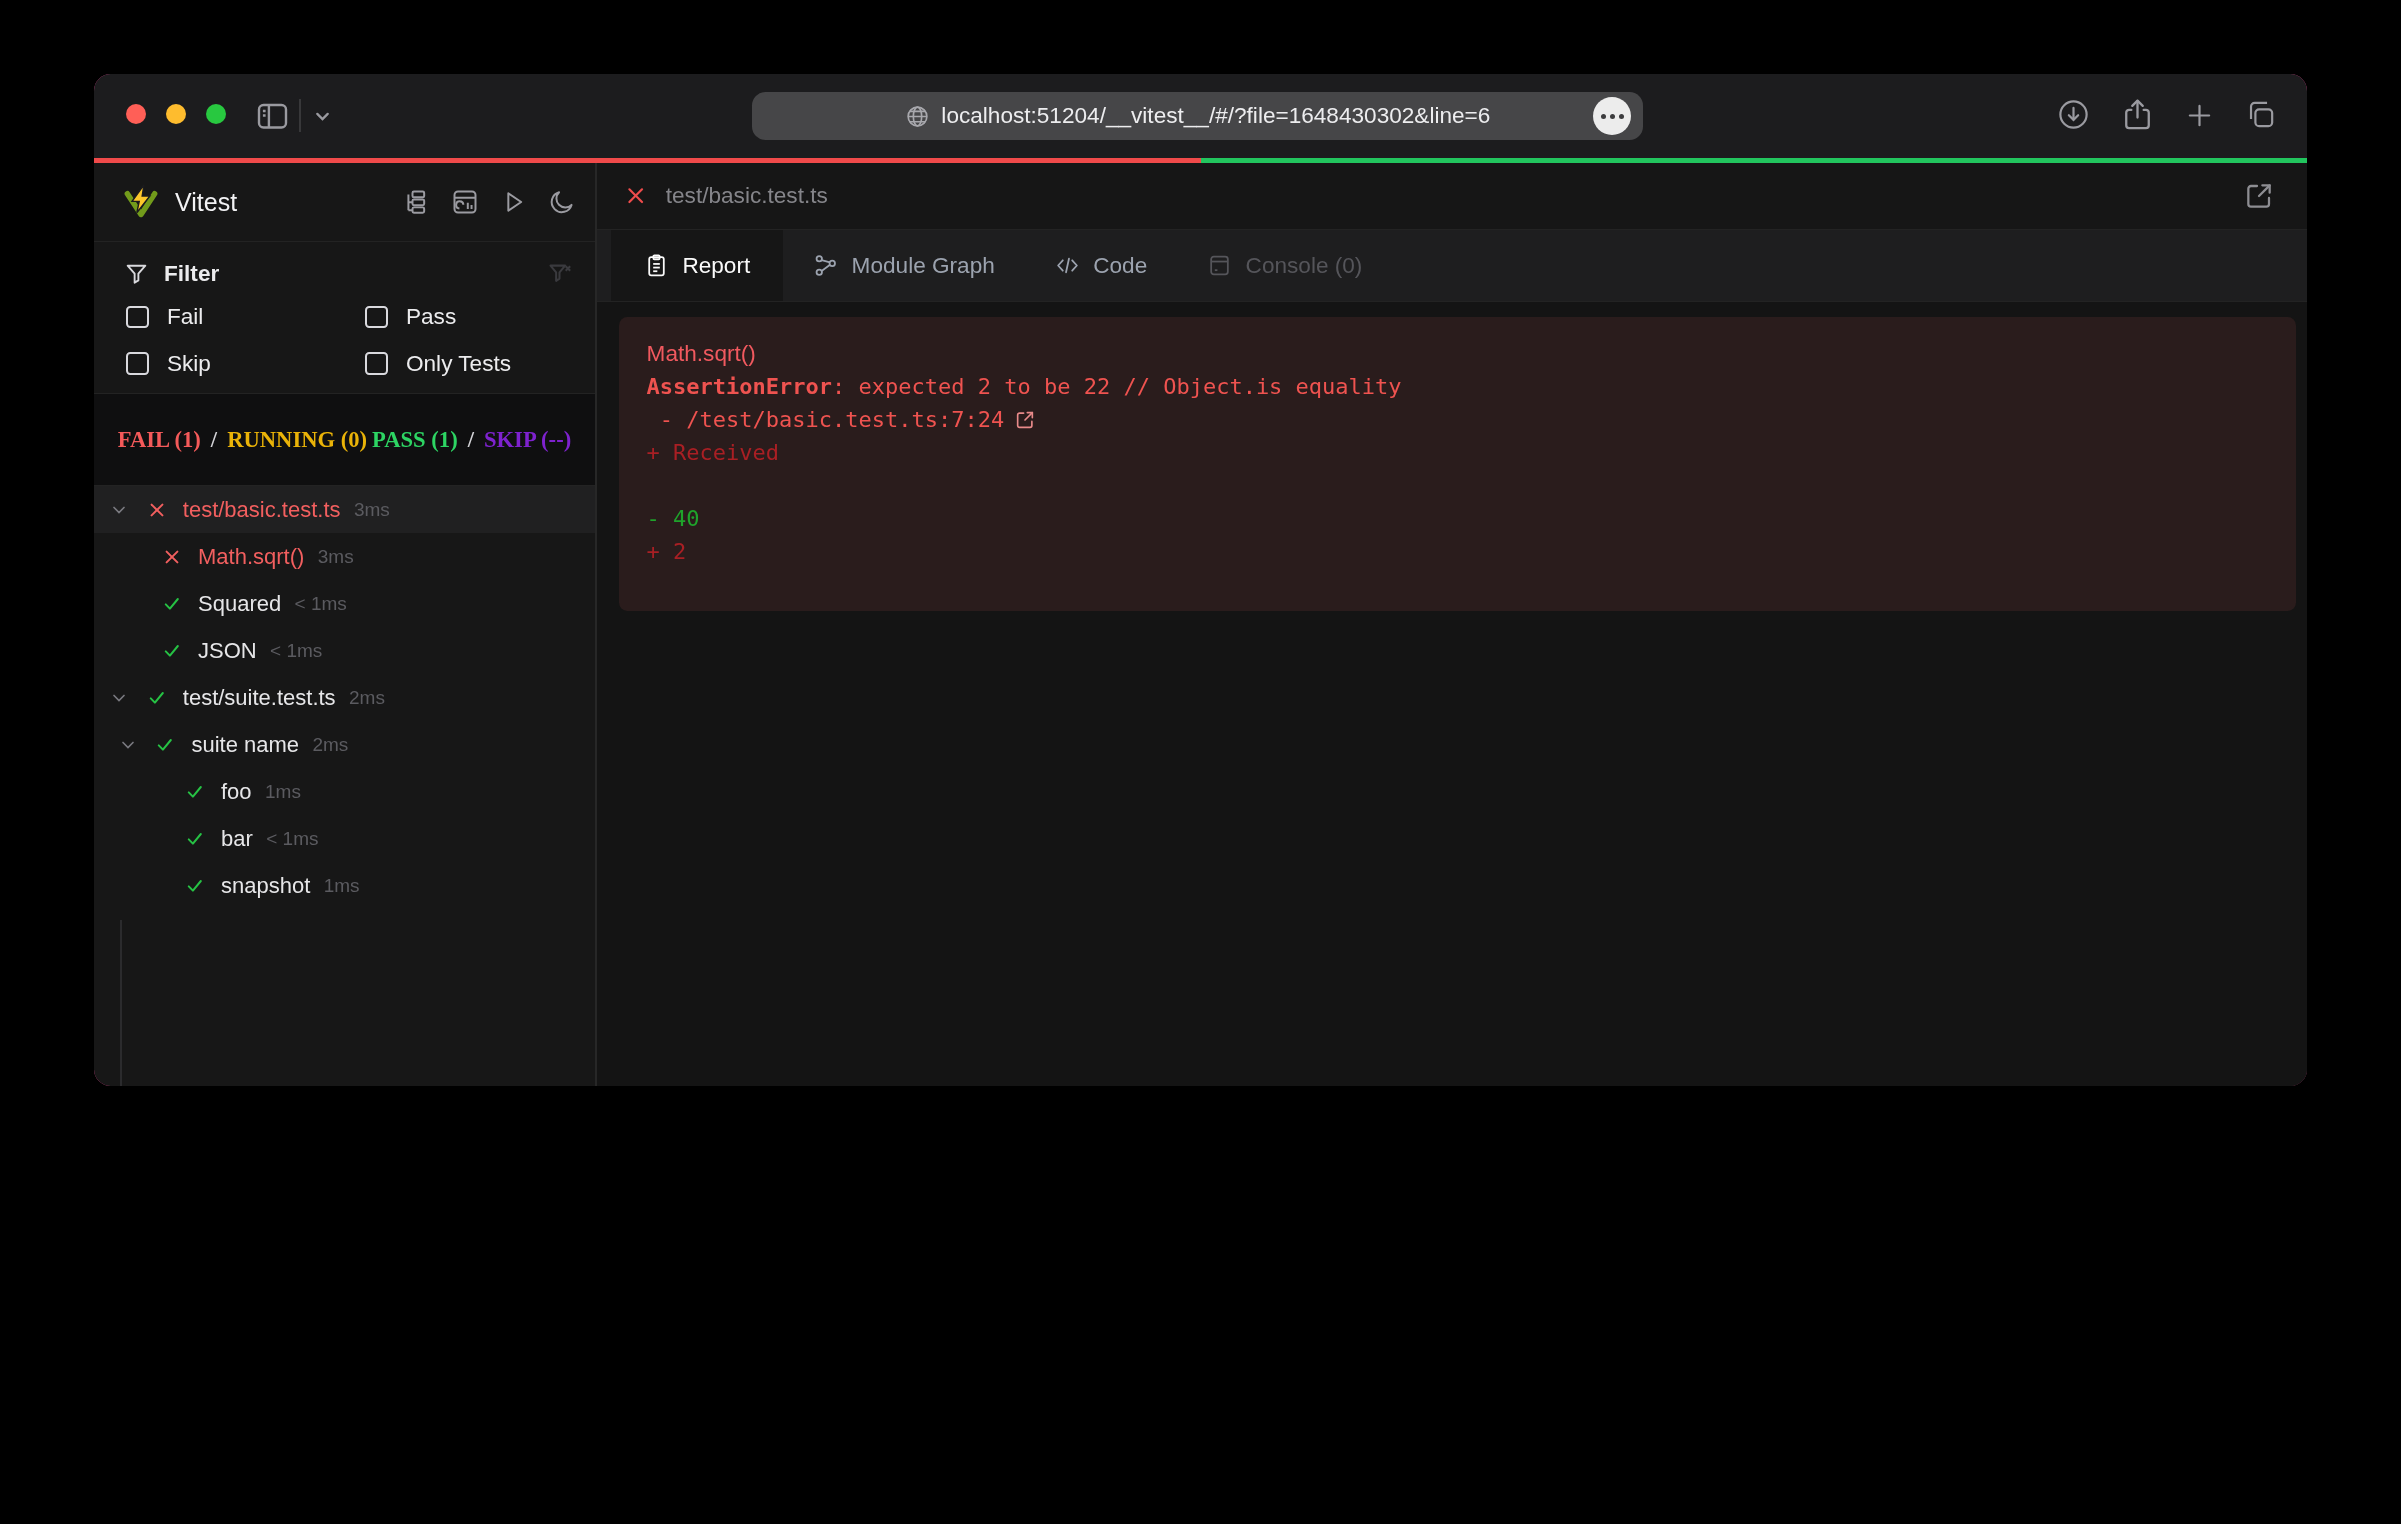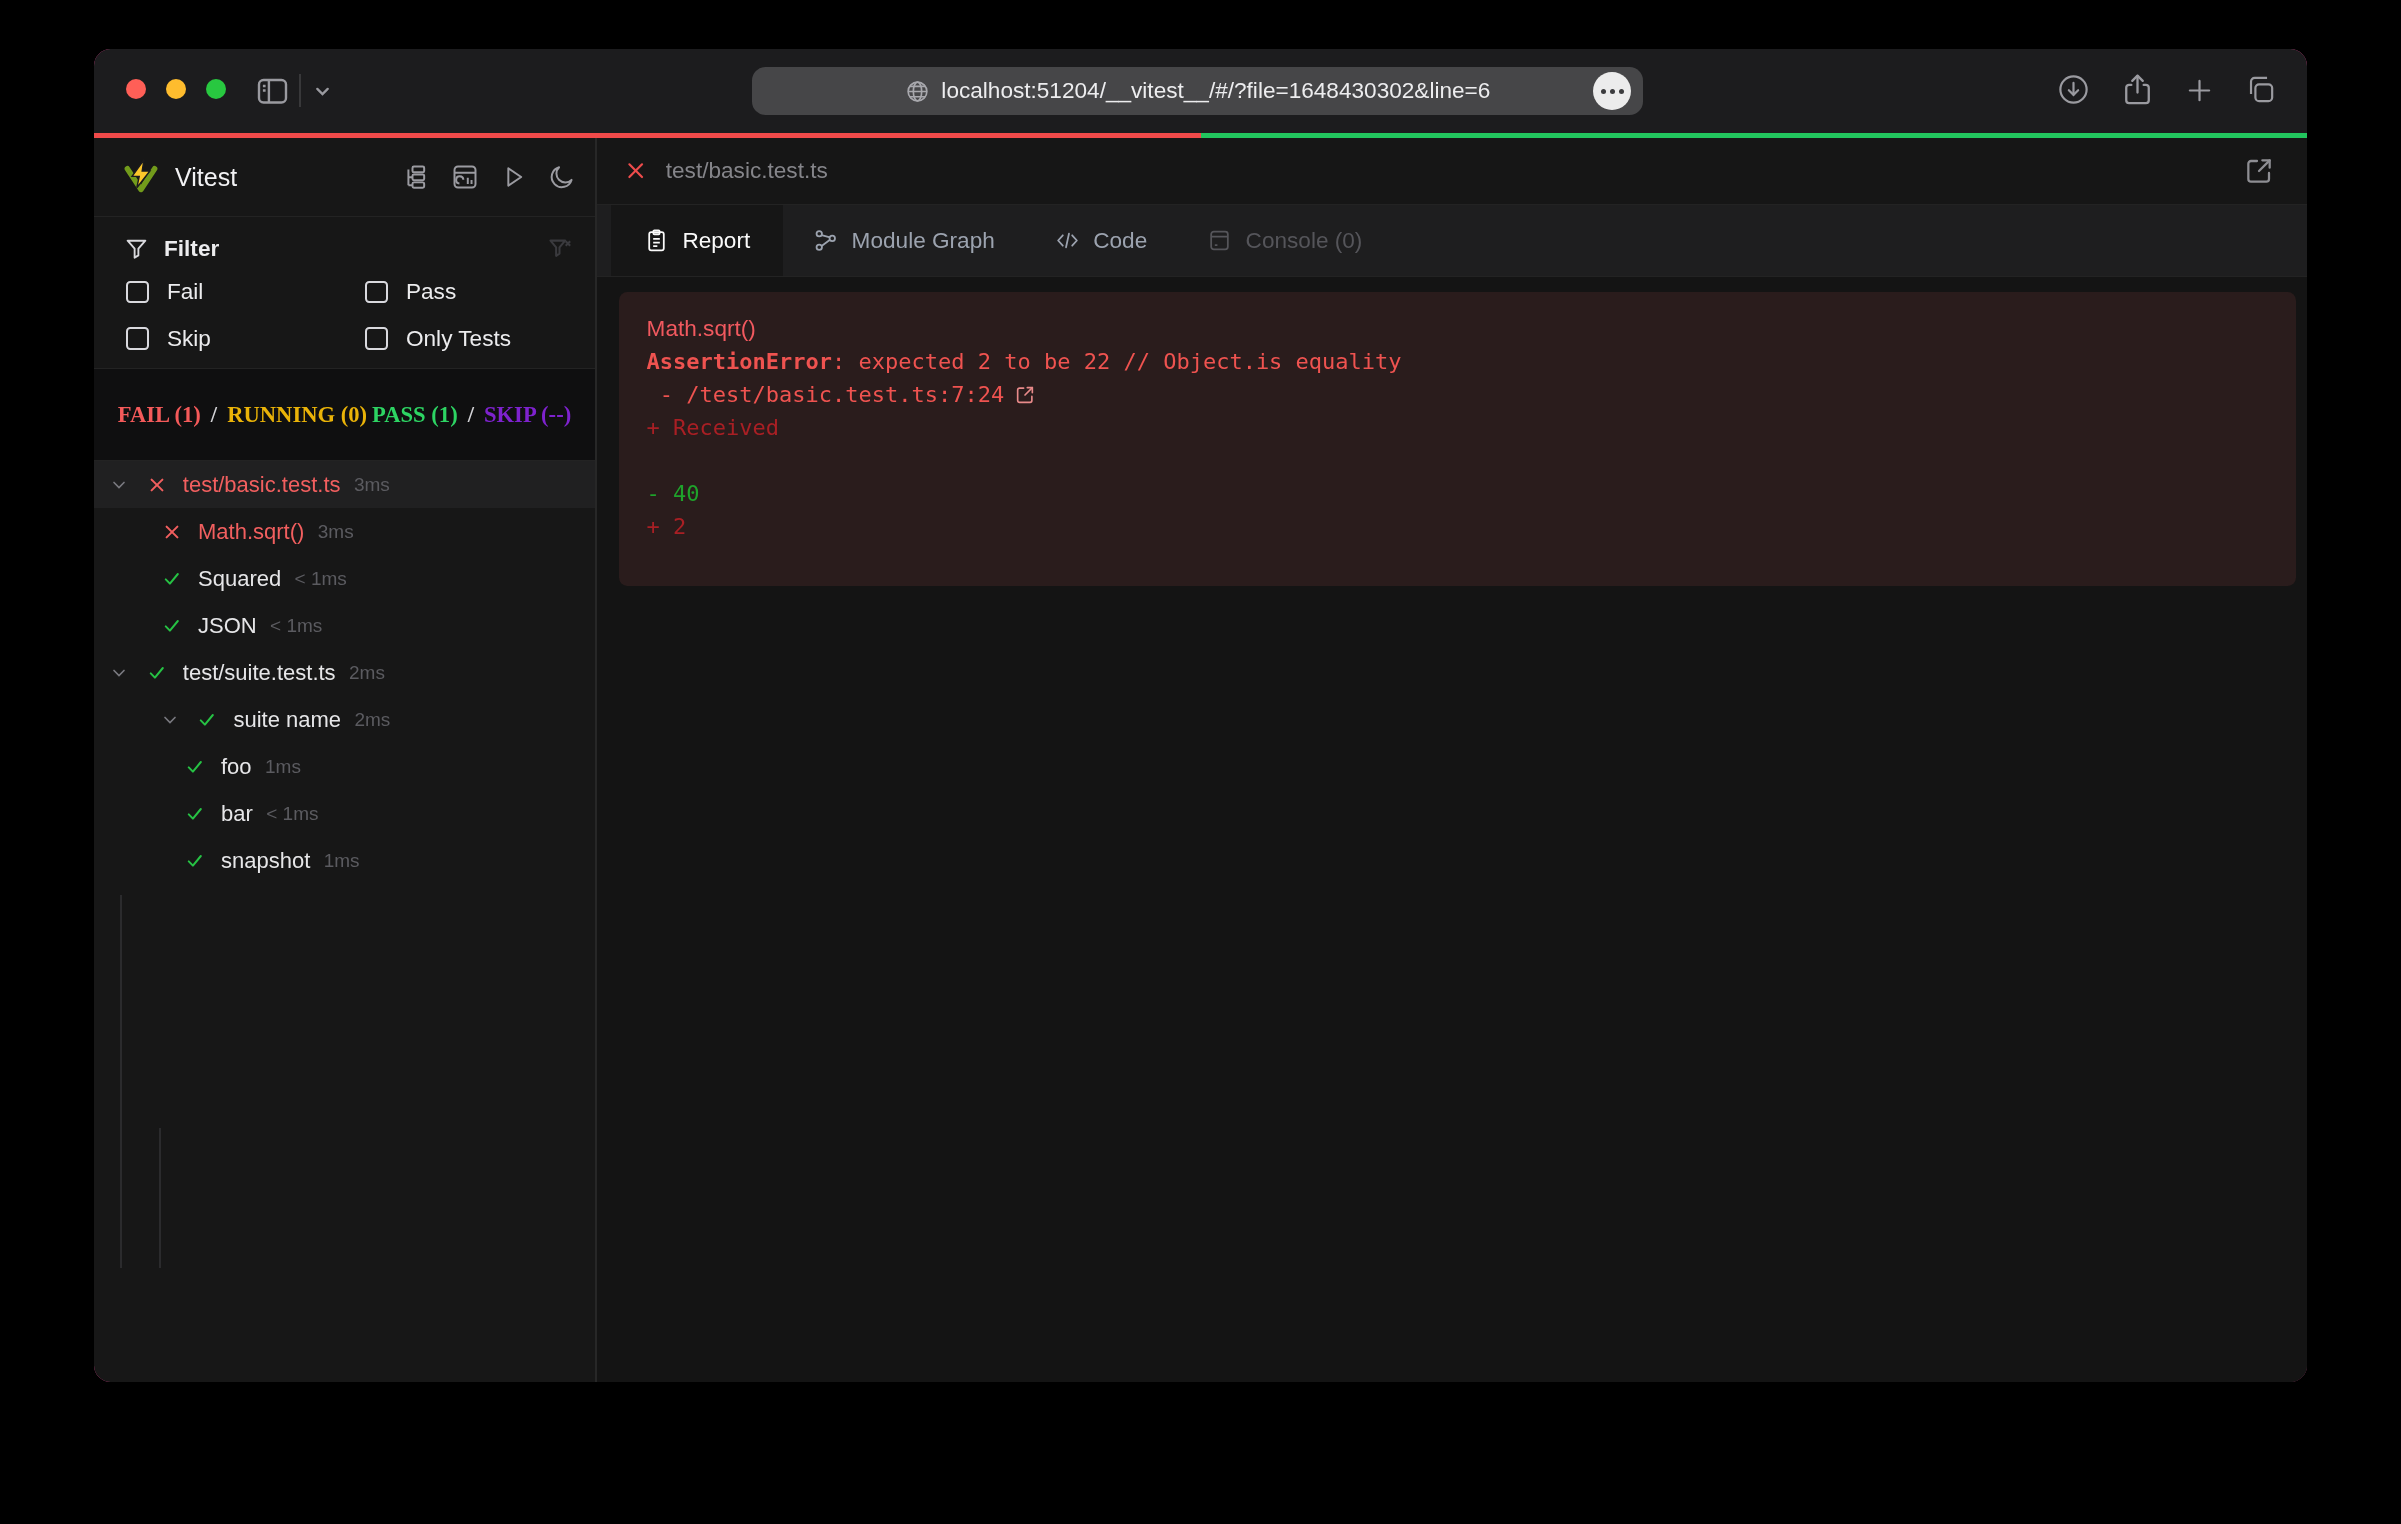--- a/index.html
+++ b/index.html
@@ -1,19 +1,19 @@
 <!DOCTYPE html>
 <html style="font-size:13.4px"><head>
 <meta charset="utf-8">
 <style>
   * { margin:0; padding:0; box-sizing:border-box; }
   html,body { background:#000; }
   .stage { position:relative; width:2401px; height:1524px; background:#000; overflow:hidden;
            font-family:"Liberation Sans", sans-serif; }
-  .window { position:absolute; left:94px; top:49px; width:2213px; height:1333px;
+  .window { position:absolute; left:94px; top:74px; width:2213px; height:1012px;
             background:#ec4899; border-radius:16.7px; overflow:hidden;
             box-shadow:0 25px 75px rgba(0,0,0,.9); }
 
   
   .toolbar { position:absolute; left:0; top:0; width:100%; height:84px; background:#1c1c1e; }
   .lights { position:absolute; left:32px; top:30px; display:flex; gap:20px; }
   .light { width:20px; height:20px; border-radius:50%; }
   .light.red{ background:#ff5f57; } .light.yellow{ background:#febc2e; } .light.green{ background:#28c840; }
   .tb-ic { position:absolute; color:#9a9aa0; }
   .tb-ic svg { display:block; }
@@ -71,21 +71,21 @@
   
   .tree { position:relative; }
   .trow { position:relative; height:47px; display:flex; align-items:center; }
   .trow.selected { background:#202021; }
   .chev { width:23.4px; margin-left:13.4px; color:#7a7a80; display:flex; justify-content:center; flex:none; }
   .t-ic { width:22px; margin-left:15px; display:flex; justify-content:center; flex:none; }
   .t-label { margin-left:15px; font-size:22px; color:#e6e6e8; white-space:nowrap; }
   .trow.fail .t-label { color:#f25f5f; }
   .t-dur { margin-left:13.4px; font-size:19px; color:#5b5b60; white-space:pre; }
   .ind1 { padding-left:52px; } 
-  .ind1c { padding-left:64px; } 
+  .ind1c { padding-left:22px; } 
   .ind2 { padding-left:90px; } 
   .guide { position:absolute; width:1.7px; background:#2b2b2d; }
   .guide.g1 { left:26px; top:434px; height:373px; }
   .guide.g2 { left:65px; top:667px; height:140px; }
 
   
   .file-header { position:relative; height:67px; border-bottom:1.7px solid #232323;
                  display:flex; align-items:center; padding-left:27px; }
   .fh-x { color:#ef4c4c; display:flex; }
   .fh-name { margin-left:18.4px; color:#85858a; font-size:22.6px; }

